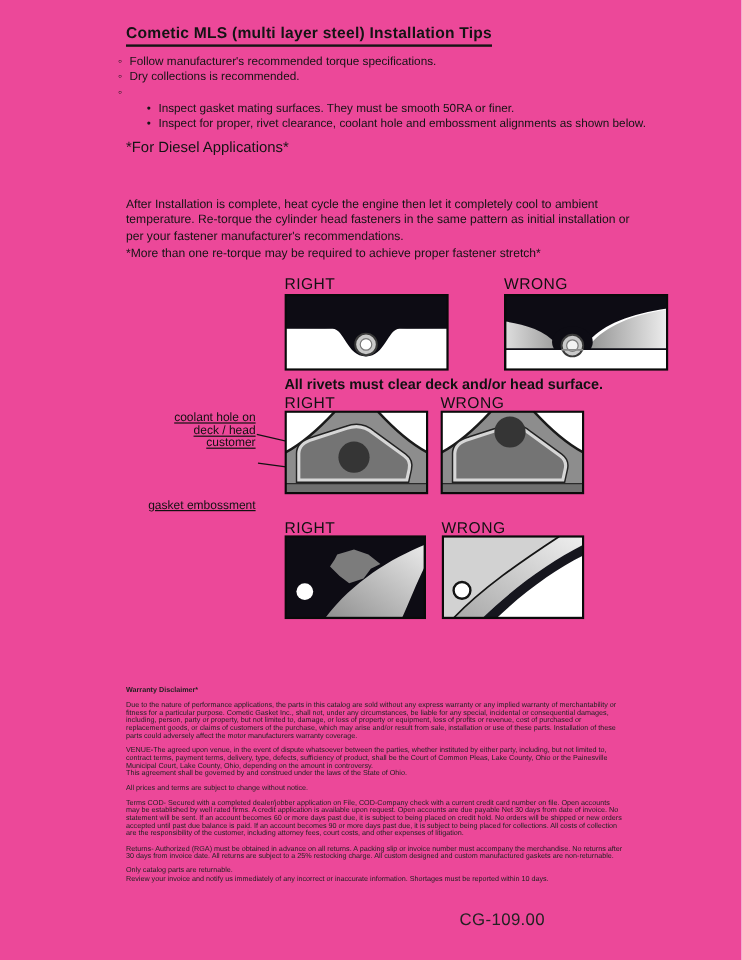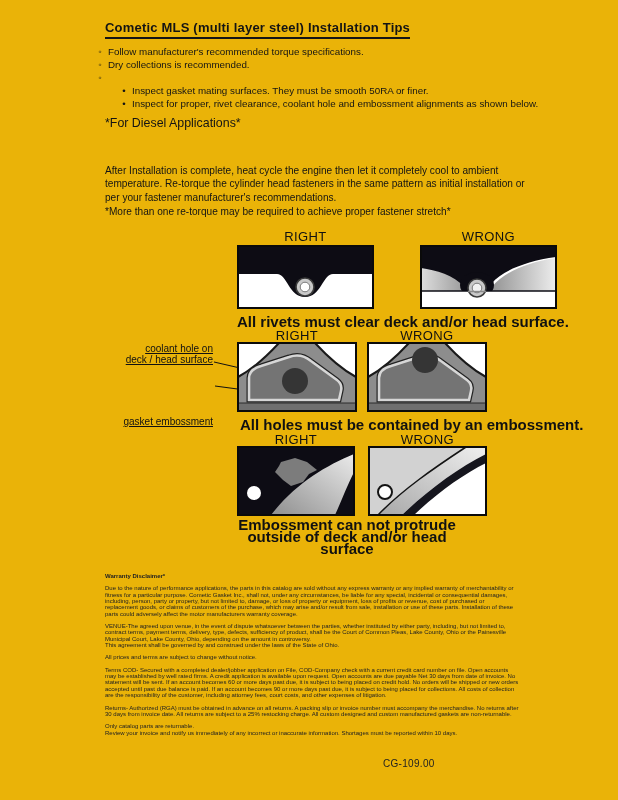--- a/index.html
+++ b/index.html
@@ -1,45 +1,45 @@
 <!DOCTYPE html>
 <html><head>
 <meta charset="utf-8">
 <style>
   html,body { margin:0; padding:0; background:#ffffff; }
   .page {
-    position:relative; width:618px; height:800px; background:#eab308;
+    position:relative; width:618px; height:800px; background:#ec4899;
     font-family:"Liberation Sans", sans-serif; color:#141414; overflow:hidden;
   }
   .abs { position:absolute; }
   .doc-title {
     left:105px; top:20px; font-size:13px; font-weight:700; letter-spacing:0.2px;
     border-bottom:2px solid #151515; padding-bottom:2px; white-space:nowrap;
   }
   .tips { left:96px; top:45px; font-size:9.8px; line-height:13.1px; width:470px; }
   .tip-row { display:flex; gap:4px; white-space:nowrap; }
   .tip-row.indent { margin-left:24px; }
   .bullet { width:8px; text-align:center; flex:0 0 auto; }
   .sec-heading { left:105px; top:116px; font-size:12.4px; font-weight:400; }
   .body-par { font-size:10.1px; line-height:13.4px; width:424px; }
   .p1 { left:105px; top:134px; }
   .p2 { left:105px; top:164px; }
   .p3 { left:105px; top:205px; white-space:nowrap; }
   .fig { position:absolute; }
-  .rw-label { position:absolute; top:0; text-align:center; font-size:13px; letter-spacing:0.4px; color:#111; }
+  .rw-label { position:absolute; top:0; font-size:13px; letter-spacing:0.4px; color:#111; }
   .panel { position:absolute; }
-  .fig-caption { position:absolute; font-size:15px; font-weight:700; color:#111;text-align:center; }
+  .fig-caption { position:absolute; font-size:12px; font-weight:700; color:#111; }
   .nowrap { white-space:nowrap; }
   .ann { position:absolute; width:93px; text-align:right; font-size:10px; line-height:10.6px; color:#111;text-decoration:underline; }
   .leaders { position:absolute; left:0; top:0; pointer-events:none; }
   .legal { left:105px; top:573px; width:414px; font-size:6px; line-height:6.35px; color:#222; }
   .legal h4 { margin:0 0 6px 0; font-size:6px; font-weight:700; }
   .legal p { margin:0 0 6px 0; }
   .legal p.tight { margin-bottom:0; }
-  .page-num { left:383px; top:758px; font-size:10px; letter-spacing:0.3px; color:#222; }
+  .page-num { left:383px; top:758px; font-size:14px; letter-spacing:0.3px; color:#222; }
 </style>
 </head>
 <body>
 
 <div class="page">
 
   <div class="abs doc-title">Cometic MLS (multi layer steel) Installation Tips</div>
 
   <div class="abs tips">
     <div class="tip-row">
@@ -119,21 +119,21 @@
     <div class="fig-caption nowrap" style="left:0; top:84px;">All rivets must clear deck and/or head surface.</div>
   </div>
 
   <div class="fig" style="left:120px; top:328px; width:410px; height:102px;">
     <svg class="leaders" width="410" height="102">
       <line x1="94" y1="34" x2="172" y2="52" stroke="#111111" stroke-width="1"></line>
       <line x1="95" y1="58" x2="140" y2="64" stroke="#111111" stroke-width="1"></line>
     </svg>
     <div class="ann" style="left:0; top:16px;">
       <div>coolant hole on</div>
-      <div>deck / head surface</div>
+      <div>deck / head customer</div>
     </div>
     <div class="ann" style="left:0; top:52px;margin-top:37px;">gasket embossment</div>
     <div class="rw-label" style="left:117px; width:120px;">RIGHT</div>
     <div class="rw-label" style="left:247px; width:120px;">WRONG</div>
     <div class="panel" style="left:117px; top:14px;">
       <svg width="120" height="70" viewBox="0 0 120 70">
         <rect x="1" y="1" width="118" height="68" fill="#8d8d8d"></rect>
         <path d="M1,1 H42 C30,14 14,28 1,35 Z" fill="#ffffff"></path>
         <path d="M42,1 C30,14 14,28 1,35" fill="none" stroke="#1a1a1a" stroke-width="2"></path>
         <path d="M119,1 H78 C90,14 106,28 119,35 Z" fill="#ffffff"></path>
@@ -154,21 +154,20 @@
         <path d="M119,1 H78 C90,14 106,28 119,35 Z" fill="#ffffff"></path>
         <path d="M78,1 C90,14 106,28 119,35" fill="none" stroke="#1a1a1a" stroke-width="2"></path>
         <rect x="1" y="61" width="118" height="8" fill="#6f6f6f"></rect>
         <line x1="1" y1="61" x2="119" y2="61" stroke="#2a2a2a" stroke-width="1"></line>
         <path d="M12,58 V36 C12,30 17,26 24,24 L52,15 C60,12 68,14 74,19 L100,38 C104,41 105,45 104,49 L102,58 Z" fill="#747474" stroke="#222222" stroke-width="5"></path>
         <path d="M12,58 V36 C12,30 17,26 24,24 L52,15 C60,12 68,14 74,19 L100,38 C104,41 105,45 104,49 L102,58 Z" fill="#747474" stroke="#d6d6d6" stroke-width="2.6"></path>
         <circle cx="58" cy="18" r="13" fill="#353535"></circle>
         <rect x="1" y="1" width="118" height="68" fill="none" stroke="#0a0a0a" stroke-width="2"></rect>
       </svg>
     </div>
-    <div class="fig-caption nowrap" style="left:120px; top:88px;">All holes must be contained by an embossment.</div>
   </div>
 
   <div class="fig" style="left:237px; top:432px; width:260px; height:116px;">
     <div class="rw-label" style="left:0; width:118px;">RIGHT</div>
     <div class="rw-label" style="left:131px; width:119px;">WRONG</div>
     <div class="panel" style="left:0; top:14px;">
       <svg width="118" height="70" viewBox="0 0 118 70">
         <defs>
           <linearGradient id="g3" x1="0" y1="1" x2="1" y2="0">
             <stop offset="0" stop-color="#8f8f8f"></stop>
@@ -192,21 +191,20 @@
         </defs>
         <rect x="1" y="1" width="117" height="68" fill="#ffffff"></rect>
         <path d="M1,1 H98 C66,22 34,44 10,69 L1,69 Z" fill="#d2d2d2"></path>
         <path d="M98,1 C66,22 34,44 10,69 L34,69 C60,44 90,22 118,8 V1 Z" fill="url(#g4)"></path>
         <path d="M98,1 C66,22 34,44 10,69" fill="none" stroke="#141414" stroke-width="1.5"></path>
         <path d="M118,8 C90,22 60,44 34,69 L46,69 C70,46 96,28 118,17 Z" fill="#16161e"></path>
         <circle cx="17" cy="46" r="7" fill="#ffffff" stroke="#141414" stroke-width="2"></circle>
         <rect x="1" y="1" width="117" height="68" fill="none" stroke="#0a0a0a" stroke-width="2"></rect>
       </svg>
     </div>
-    <div class="fig-caption" style="left:0; top:87px; width:220px; line-height:12px;">Embossment can not protrude outside of deck and/or head surface</div>
   </div>
 
   <div class="abs legal">
     <h4>Warranty Disclaimer*</h4>
     <p>Due to the nature of performance applications, the parts in this catalog are sold without any express warranty or any implied warranty of merchantability or fitness for a particular purpose.  Cometic Gasket Inc., shall not, under any circumstances, be liable for any special, incidental or consequential damages, including, person, party or property, but not limited to, damage, or loss of property or equipment, loss of profits or revenue, cost of purchased or replacement goods, or claims of customers of the purchase, which may arise and/or result from sale, installation or use of these parts.  Installation of these parts could adversely affect the motor manufacturers warranty coverage.</p>
     <p class="tight">VENUE-The agreed upon venue, in the event of dispute whatsoever between the parties, whether instituted by either party, including, but not limited to, contract terms, payment terms, delivery, type, defects, sufficiency of product, shall be the Court of Common Pleas, Lake County, Ohio or the Painesville Municipal Court, Lake County, Ohio, depending on the amount in controversy.</p>
     <p>This agreement shall be governed by and construed under the laws of the State of Ohio.</p>
     <p>All prices and terms are subject to change without notice.</p>
     <p>Terms COD- Secured with a completed dealer/jobber application on File, COD-Company check with a current credit card number on file.  Open accounts may be established by well rated firms.  A credit application is available upon request.  Open accounts are due payable Net 30 days from date of invoice.  No statement will be sent.  If an account becomes 60 or more days past due, it is subject to being placed on credit hold.  No orders will be shipped or new orders accepted until past due balance is paid.  If an account becomes 90 or more days past due, it is subject to being placed for collections.  All costs of collection are the responsibility of the customer, including attorney fees, court costs, and other expenses of litigation.</p>
     <p>Returns- Authorized (RGA) must be obtained in advance on all returns.  A packing slip or invoice number must accompany the merchandise.  No returns after 30 days from invoice date.  All returns are subject to a 25% restocking charge.  All custom designed and custom manufactured gaskets are non-returnable.</p>

